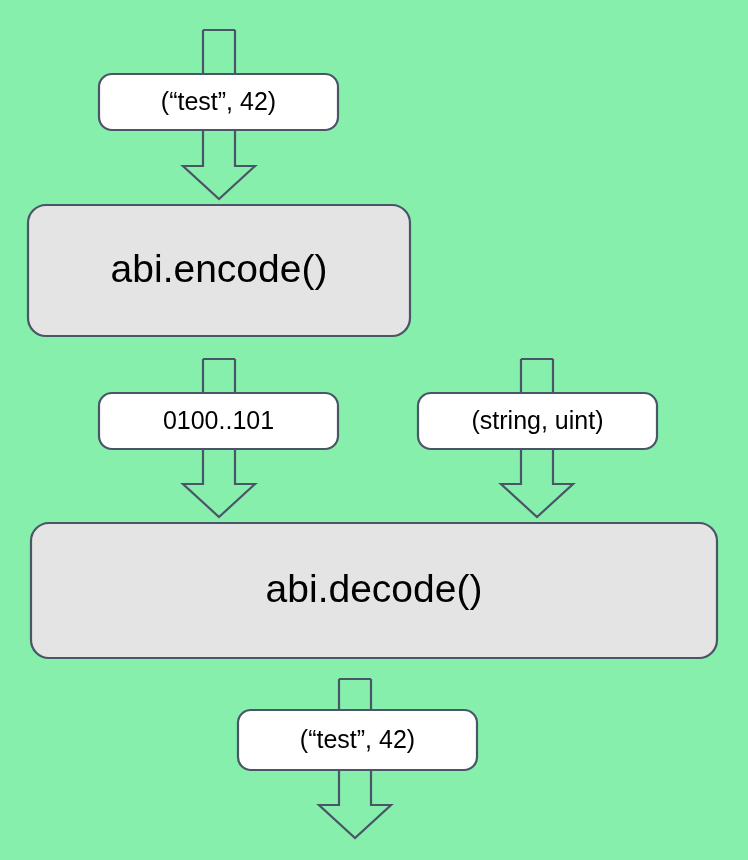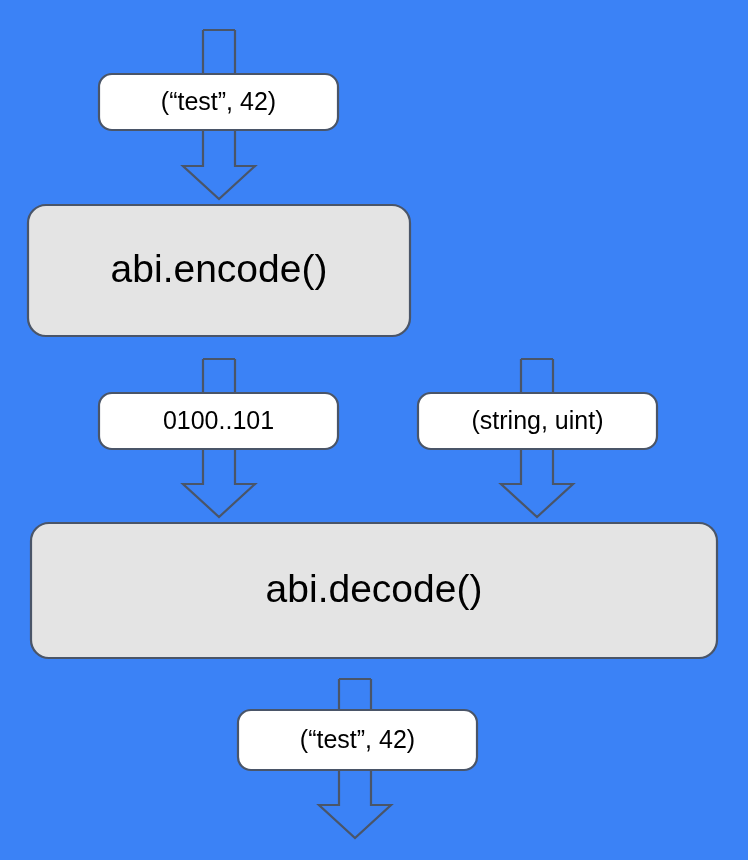--- a/index.html
+++ b/index.html
@@ -10,21 +10,21 @@
   body {
     width: 748px;
     height: 860px;
     font-family: "Liberation Sans", sans-serif;
     overflow: hidden;
   }
   #diagram-root {
     position: relative;
     width: 748px;
     height: 860px;
-    background: #3b82f6;
+    background: #86efac;
   }
   #flow-svg {
     position: absolute;
     top: 0;
     left: 0;
     width: 748px;
     height: 860px;
     display: block;
   }
   .node-shape {

